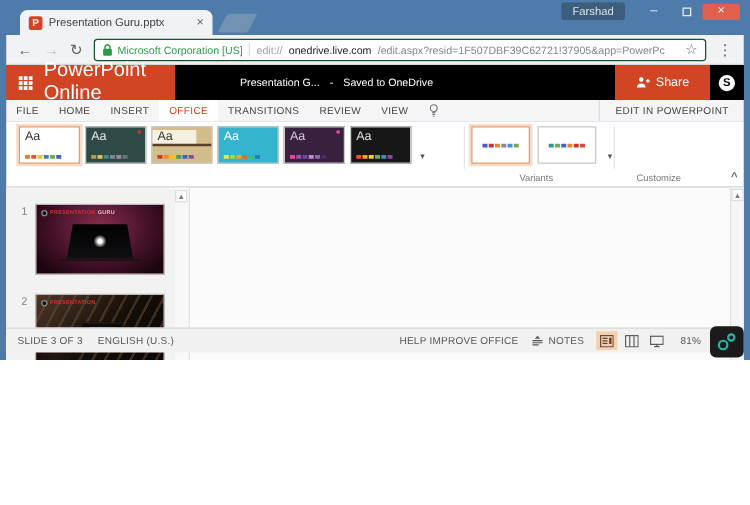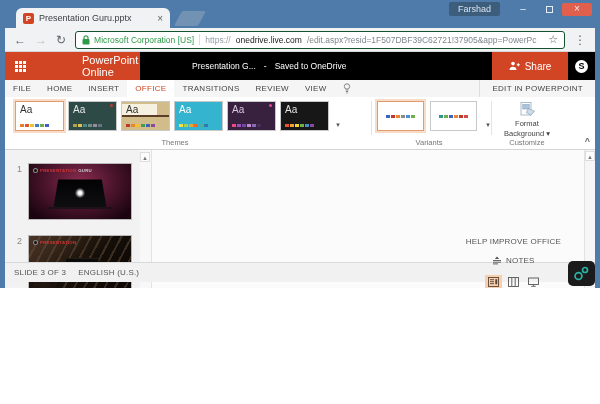--- a/index.html
+++ b/index.html
@@ -28,21 +28,21 @@
   .url-protocol { color:#9aa0a6; } .url-domain { color:#202124; } .url-path { color:#80868b; overflow:hidden; text-overflow:ellipsis; }
   .star { margin-left:auto; font-size:11px; color:#5f6368; }
   .menu-dots { font-size:12px; color:#5f6368; }
 
   
   .pptheader { position:absolute; left:5px; right:5px; top:52px; height:28px; display:flex; }
   .brand { width:135px; background:#d14524; color:#fff; display:flex; align-items:center; gap:9px; padding-left:10px; flex:none; }
   .gridico { position:relative; width:11px; height:11px; flex:none; }
   .gridico i { position:absolute; left:0; top:0; width:3px; height:3px; background:#fff;
     box-shadow:4px 0 0 #fff,8px 0 0 #fff,0 4px 0 #fff,4px 4px 0 #fff,8px 4px 0 #fff,0 8px 0 #fff,4px 8px 0 #fff,8px 8px 0 #fff; }
-  .brand-name { font-size:11px;margin-left:47px; }
+  .brand-name { font-size:16px; }
   .docbar { flex:1; background:#000; color:#fff; display:flex; align-items:center; font-size:8.5px; min-width:0; }
   .doc-meta { margin-left:52px; display:flex; gap:8px; align-items:center; white-space:nowrap; }
   .share-btn { margin-left:auto; width:76px; height:100%; background:#d14524; color:#fff; display:flex; align-items:center; justify-content:center; gap:5px; font-size:10px; flex:none; }
   .skype-btn { width:27px; height:100%; background:#000; display:flex; align-items:center; justify-content:center; flex:none; }
   .skype-circle { width:13px; height:13px; background:#fff; border-radius:50%; color:#000; font-size:9px; font-weight:bold; text-align:center; line-height:13px; }
   .userbar { width:106px; background:#f2f2f2; color:#555; display:flex; align-items:center; justify-content:center; gap:7px; font-size:9px; flex:none; }
   .userbar .sep-v { background:#cfcfcf; }
 
   
   .ribbontabs { position:absolute; left:5px; right:5px; top:80px; height:17px; background:#f5f5f5; display:flex; align-items:stretch; font-size:8px; color:#444; }
@@ -125,21 +125,21 @@
   .s2scene { position:absolute; inset:0;
     background:linear-gradient(135deg, rgba(90,62,44,.55) 0%, transparent 55%),
       repeating-linear-gradient(118deg, rgba(200,160,125,.22) 0 2px, transparent 2px 9px),
       linear-gradient(135deg,#35261c 0%,#171009 45%,#0a0605 100%); }
   .camera { position:absolute; left:35%; top:40%; width:34%; height:38%; background:#0b0b0b; border:1px solid #241c14; }
   .camera-screen { position:absolute; inset:16% 18%; background:linear-gradient(140deg,#d89a5a,#a85a28 55%,#5a2a14); }
   .hand { position:absolute; left:-8%; bottom:-12%; width:45%; height:55%; border-radius:50%; background:radial-gradient(circle,#241811 0%, rgba(20,12,8,.8) 55%, transparent 75%); }
 
   
   .statusbar { position:absolute; left:5px; right:5px; bottom:6px; height:20px; background:#f1f1f1; border-top:1px solid #d9d9d9; display:flex; align-items:center; font-size:8px; color:#555; padding:0 34px 0 9px; gap:12px; letter-spacing:.2px; }
-  .sb-right { margin-left:auto; display:flex; align-items:center; gap:10px;flex-direction:column; }
+  .sb-right { margin-left:auto; display:flex; align-items:center; gap:10px; }
   .notes { display:flex; align-items:flex-start; gap:4px; }
   .viewbtns { display:flex; gap:3px; }
   .viewbtn { width:17px; height:15px; display:flex; align-items:center; justify-content:center; }
   .viewbtn.active { background:#f6cfae; }
   .capture-badge { position:absolute; right:5px; bottom:2px; width:27px; height:25px; background:#1b1b1b; border-radius:5px; z-index:20; display:flex; align-items:center; justify-content:center; }
 </style>
 </head>
 <body>
 
 <div class="window">
@@ -162,21 +162,21 @@
     <span class="navico">↻</span>
     <div class="omnibox">
       <span class="secure">
         <svg width="8" height="10" viewBox="0 0 8 10">
             <rect x="0.5" y="4" width="7" height="5.5" rx="1" fill="#2d9a47"></rect>
             <path d="M2 4.2V2.8a2 2 0 014 0v1.4" stroke="#2d9a47" fill="none" stroke-width="1.2"></path>
           </svg>
         <span>Microsoft Corporation [US]</span>
       </span>
       <span class="sep-v"></span>
-      <span class="url-protocol">https://</span>
+      <span class="url-protocol">edit://</span>
         <span class="url-domain">onedrive.live.com</span>
         <span class="url-path">/edit.aspx?resid=1F507DBF39C62721!37905&amp;app=PowerPc</span>
       <span class="star">☆</span>
     </div>
     <span class="menu-dots">⋮</span>
   </div>
 
   <div class="pptheader">
     <div class="brand">
       <span class="gridico">
@@ -314,30 +314,20 @@
             <i style="background:#6fae4e"></i>
             <i style="background:#3f62c1"></i>
             <i style="background:#e8872f"></i>
             <i style="background:#c0392b"></i>
             <i style="background:#d04a4a"></i>
           </span>
       </div>
       <div class="gald">▾</div>
     </div>
     <div class="rdiv" style="left:486px"></div>
-    <div class="fmtbg">
-      <svg width="17" height="17" viewBox="0 0 17 17">
-          <rect x="2" y="2.5" width="10" height="12.5" fill="#fdfdfd" stroke="#9aaabb" stroke-width="0.8"></rect>
-          <rect x="3.8" y="4.5" width="6.4" height="4.5" fill="#aac4de" stroke="#7a96b2" stroke-width="0.5"></rect>
-          <path d="M9.5 8.5l6 2.8-3.6 3.9-4.6-2.7z" fill="#cddcea" stroke="#8aa0b6" stroke-width="0.7"></path>
-        </svg>
-      <div>Format</div>
-      <div>Background ▾</div>
-    </div>
-    <div class="grplabel" style="left:10px; width:320px">Themes</div>
     <div class="grplabel" style="left:372px; width:104px">Variants</div>
     <div class="grplabel" style="left:490px; width:64px">Customize</div>
     <div class="collapse">^</div>
   </div>
 
   <div class="main">
 
     <div class="panel">
       <span class="slide-num" style="top:14px">1</span>
       <div class="pthumb" style="top:13px">

